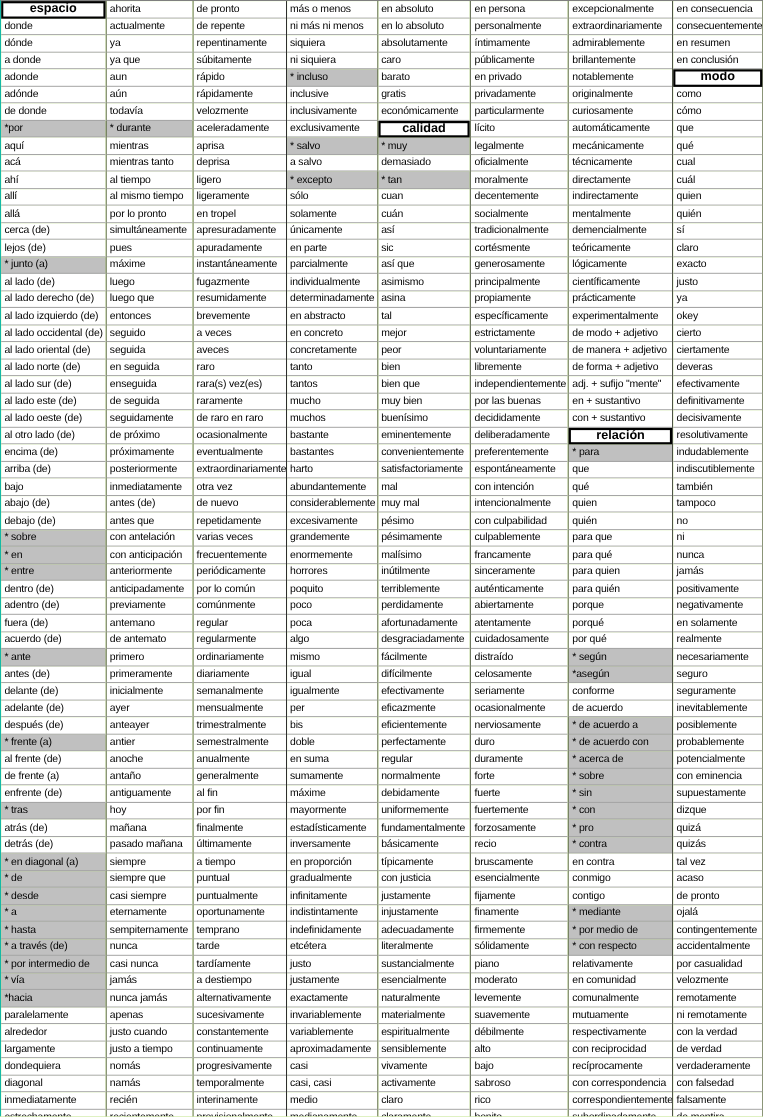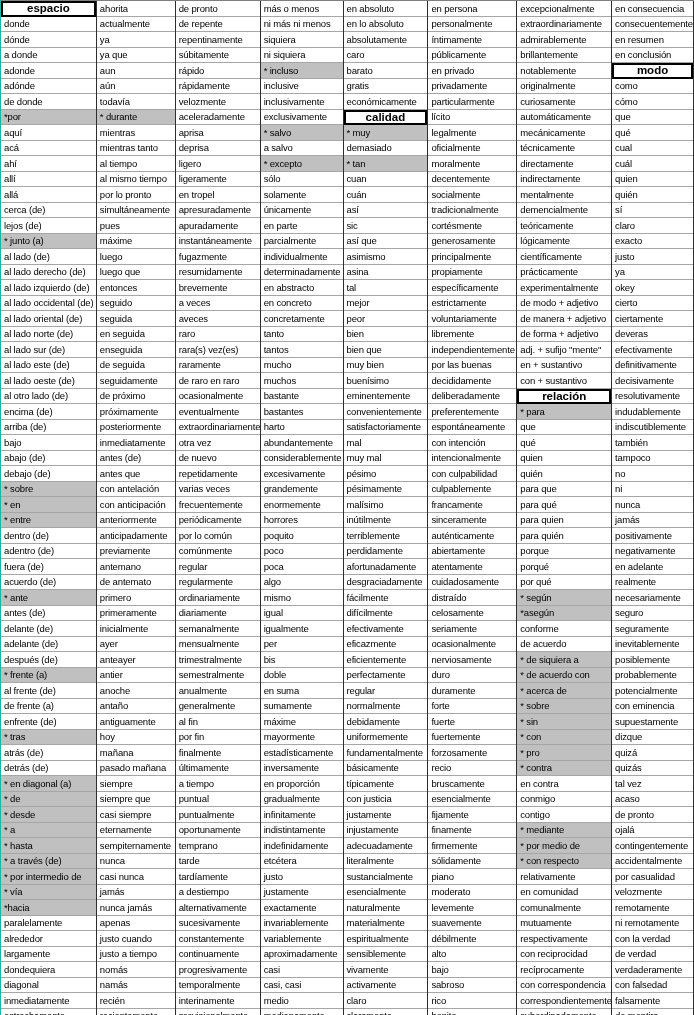--- a/index.html
+++ b/index.html
@@ -493,21 +493,21 @@
         <div class="cell">para qué</div>
         <div class="cell">para quien</div>
         <div class="cell">para quién</div>
         <div class="cell">porque</div>
         <div class="cell">porqué</div>
         <div class="cell">por qué</div>
         <div class="cell hl">* según</div>
         <div class="cell hl">*asegún</div>
         <div class="cell">conforme</div>
         <div class="cell">de acuerdo</div>
-        <div class="cell hl">* de siquiera a</div>
+        <div class="cell hl">* de acuerdo a</div>
         <div class="cell hl">* de acuerdo con</div>
         <div class="cell hl">* acerca de</div>
         <div class="cell hl">* sobre</div>
         <div class="cell hl">* sin</div>
         <div class="cell hl">* con</div>
         <div class="cell hl">* pro</div>
         <div class="cell hl">* contra</div>
         <div class="cell">en contra</div>
         <div class="cell">conmigo</div>
         <div class="cell">contigo</div>
@@ -555,21 +555,21 @@
         <div class="cell">indudablemente</div>
         <div class="cell">indiscutiblemente</div>
         <div class="cell">también</div>
         <div class="cell">tampoco</div>
         <div class="cell">no</div>
         <div class="cell">ni</div>
         <div class="cell">nunca</div>
         <div class="cell">jamás</div>
         <div class="cell">positivamente</div>
         <div class="cell">negativamente</div>
-        <div class="cell">en adelante</div>
+        <div class="cell">en solamente</div>
         <div class="cell">realmente</div>
         <div class="cell">necesariamente</div>
         <div class="cell">seguro</div>
         <div class="cell">seguramente</div>
         <div class="cell">inevitablemente</div>
         <div class="cell">posiblemente</div>
         <div class="cell">probablemente</div>
         <div class="cell">potencialmente</div>
         <div class="cell">con eminencia</div>
         <div class="cell">supuestamente</div>

